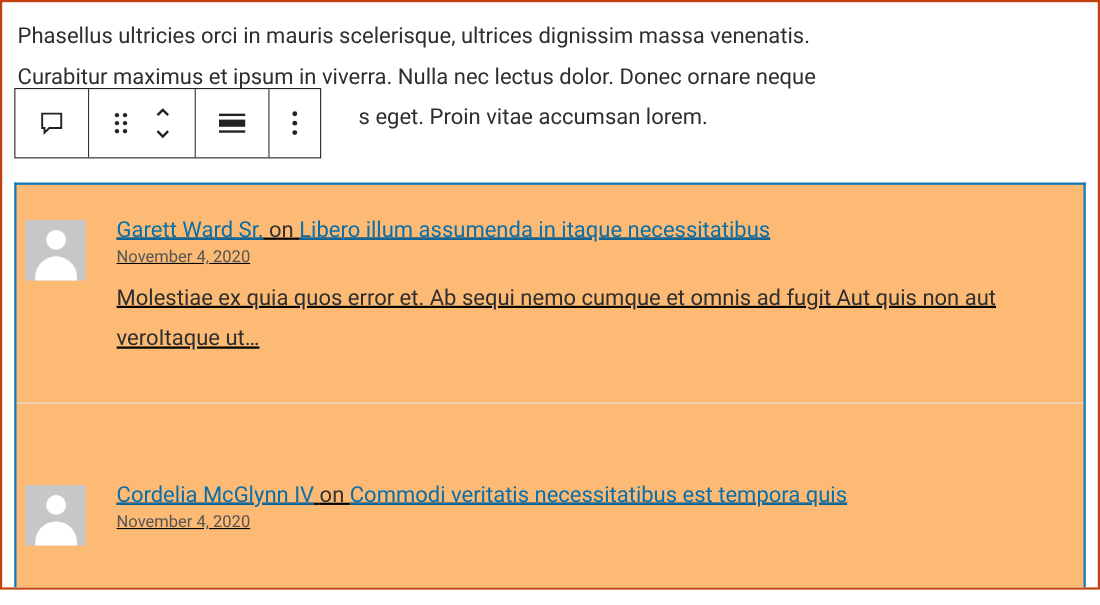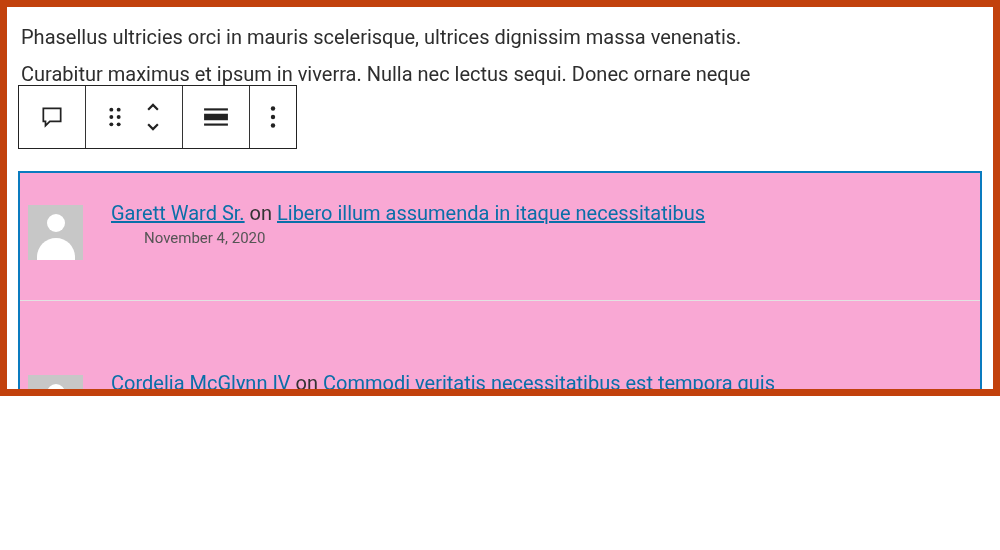--- a/index.html
+++ b/index.html
@@ -1,17 +1,17 @@
 <!DOCTYPE html>
 <html><head>
 <meta charset="utf-8">
 <style>
   * { box-sizing: border-box; margin: 0; padding: 0; }
   html, body { width: 1000px; height: 550px; overflow: hidden; font-family: -apple-system, BlinkMacSystemFont, "Segoe UI", Roboto, sans-serif; }
-  .frame { width: 1000px; height: 396px; border: 7px solid #c2410c; padding: 12px 14px 0 14px; position: relative; }
+  .frame { width: 1000px; height: 536px; border: 2px solid #c2410c; padding: 12px 14px 0 14px; position: relative; }
   .body-text { font-size: 20px; line-height: 1.85; color: #2e2e2e; } 
 
   .toolbar {
     position: absolute;
     top: 78px; left: 11px;
     height: 64px;
     background: #fff;
     border: 1px solid #222;
     display: flex;
     align-items: stretch;
@@ -22,22 +22,23 @@
   }
   .toolbar .divider { border-right: 1px solid #333; }
   .toolbar svg { display: block; }
 
   .block-selected {
     position: absolute;
     left: 11px; right: 11px; top: 164px; bottom: 0;
     border-top: 2px solid #0a7bbf;
     border-left: 2px solid #0a7bbf;
     border-right: 2px solid #0a7bbf;
-    background: #f9a8d4;
+    background: #fdba74;
     overflow: hidden;
+    text-decoration: underline;
   }
   .comment {
     display: flex;
     padding: 28px 18px 40px 8px;
     border-bottom: 1px solid #e2e2e2;
   }
   .avatar {
     width: 55px; height: 55px; flex: 0 0 55px;
     background: #c7c7c7;
     position: relative;
@@ -49,32 +50,32 @@
     width: 18px; height: 18px; border-radius: 50%; background: #fff;
   }
   .avatar::after {
     content: ""; position: absolute; bottom: 0; left: 50%; transform: translateX(-50%);
     width: 38px; height: 22px; border-radius: 19px 19px 0 0; background: #fff;
   }
   .comment-body { flex: 1; }
   .meta { font-size: 20px; color: #333; margin-bottom: 4px; }
   .meta a { color: #0a6fa8; text-decoration: underline; }
   .meta .on { color: #333; }
-  .date { font-size: 15px; color: #555; margin-bottom: 10px; margin-left: 33px; }
+  .date { font-size: 15px; color: #555; margin-bottom: 10px; }
   .excerpt { font-size: 20px; line-height: 1.85; color: #2e2e2e; }
 </style>
 </head>
 <body>
 
 <div class="frame">
 
   <p class="body-text">
     <span>Phasellus ultricies orci in mauris scelerisque, ultrices dignissim massa venenatis.</span><br>
-    <span>Curabitur maximus et ipsum in viverra. Nulla nec lectus sequi. Donec ornare neque</span><br>
-    <span style="display:inline-block; width:310px;">&nbsp;</span>
+    <span>Curabitur maximus et ipsum in viverra. Nulla nec lectus dolor. Donec ornare neque</span><br>
+    <span style="display:inline-block; width:310px;">&nbsp;</span><span>s eget. Proin vitae accumsan lorem.</span>
   </p>
 
   <div class="toolbar">
     <div class="cell divider">
       <svg width="26" height="26" viewBox="0 0 24 24" fill="none" stroke="#222" stroke-width="1.6">
           <path d="M4 4h16v12H10l-4 4v-4H4z"></path>
         </svg>
     </div>
     <div class="cell" style="padding-right:10px">
       <svg width="18" height="22" viewBox="0 0 12 18" fill="#222">
@@ -111,20 +112,21 @@
   <div class="block-selected">
     <div class="comment">
       <div class="avatar"></div>
       <div class="comment-body">
         <div class="meta">
           <a href="#">Garett Ward Sr.</a>
           <span class="on"> on </span>
           <a href="#">Libero illum assumenda in itaque necessitatibus</a>
         </div>
         <div class="date">November 4, 2020</div>
+        <div class="excerpt">Molestiae ex quia quos error et. Ab sequi nemo cumque et omnis ad fugit Aut quis non aut veroItaque ut…</div>
       </div>
     </div>
     <div class="comment" style="padding-top:70px">
       <div class="avatar"></div>
       <div class="comment-body">
         <div class="meta">
           <a href="#">Cordelia McGlynn IV</a>
           <span class="on"> on </span>
           <a href="#">Commodi veritatis necessitatibus est tempora quis</a>
         </div>

